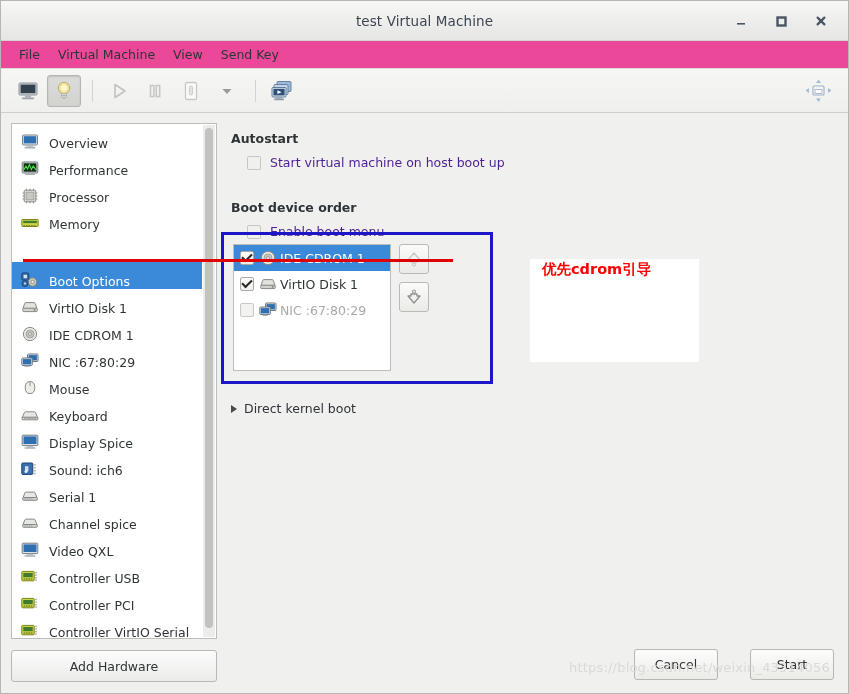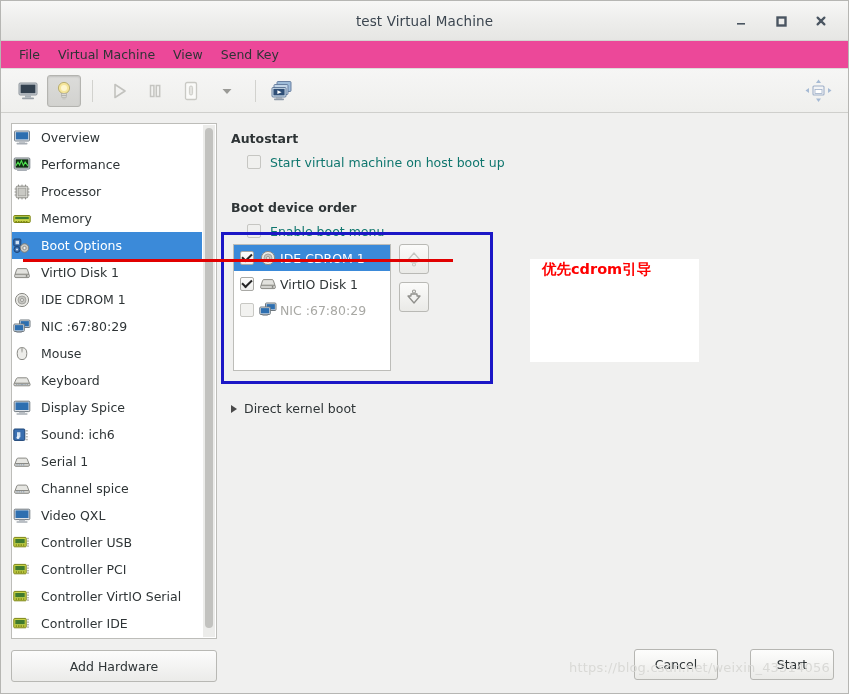--- a/index.html
+++ b/index.html
@@ -99,30 +99,32 @@
   .sidebar {
     position: relative;
     width: 206px;
     height: 516px;
     background: #ffffff;
     border: 1px solid #bdbdb9;
     overflow: hidden;
   }
   .sb-list { position: absolute; left:0; top:0; right: 14px; }
   .sb-item {
-    display: flex; align-items: center;
+    display: flex; align-items: flex-end;
     height: 27px;
+    padding-left: 8px;
     font-size: 12.5px;
     color: #2e3436;
     cursor: default;
     white-space: nowrap;
   }
   .sb-item.selected {
     background: #3b8ad9;
     color: #ffffff;
+    margin-top: 30px;
   }
   .sb-icon {
     width: 20px; height: 18px;
     margin-right: 9px;
     flex: 0 0 20px;
     display: flex; align-items: center; justify-content: center;
   }
   .sb-icon svg { display:block; }
   .sb-scrollbar {
     position: absolute; right: 1px; top: 1px;
@@ -150,23 +152,23 @@
   .main {
     flex: 1;
     position: relative;
     padding: 18px 16px 0 14px;
   }
   .section-title {
     font-size: 12.5px; font-weight: bold; color: #2e3436;
     margin-bottom: 9px;
   }
   .chk-row {
-    display: flex; 
+    display: flex; align-items: center;
     margin-left: 16px;
-    font-size: 12.5px; color: #0f766e;
+    font-size: 12.5px; color: #4c1d95;
     margin-bottom: 4px;
   }
   .chk {
     width: 14px; height: 14px;
     border: 1px solid #b3b3af;
     border-radius: 2px;
     background: linear-gradient(to bottom,#fbfbfa,#ededea);
     margin-right: 9px;
     display:flex;align-items:center;justify-content:center;
     flex: 0 0 14px;

